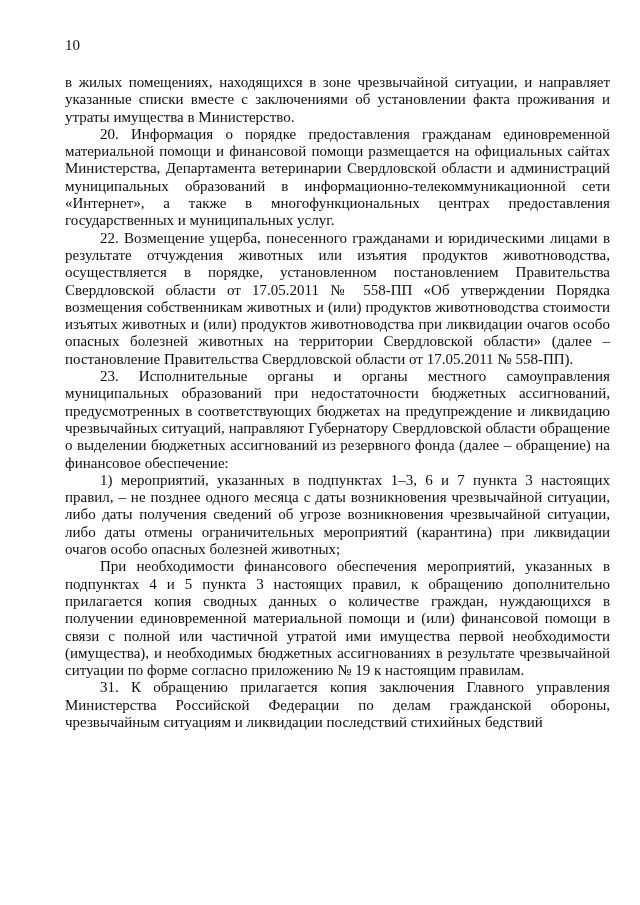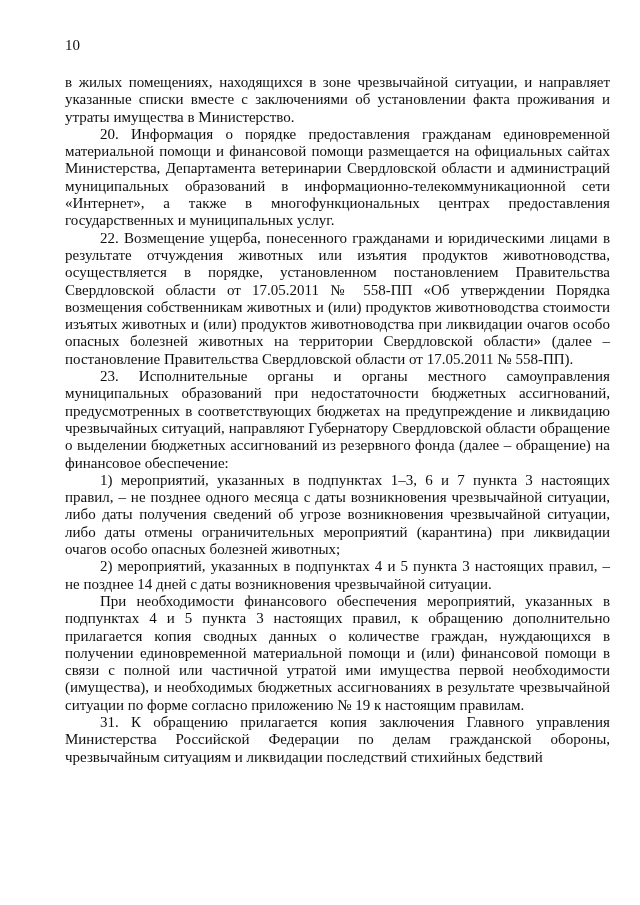--- a/index.html
+++ b/index.html
@@ -52,17 +52,16 @@
 
 <div class="page">
   <div class="page-number">10</div>
 
   <div class="doc-body">
     <p class="no-indent">в жилых помещениях, находящихся в зоне чрезвычайной ситуации, и направляет указанные списки вместе с заключениями об установлении факта проживания и утраты имущества в Министерство.</p>
     <p class="indent">20. Информация о порядке предоставления гражданам единовременной материальной помощи и финансовой помощи размещается на официальных сайтах Министерства, Департамента ветеринарии Свердловской области и администраций муниципальных образований в информационно-телекоммуникационной сети «Интернет», а также в многофункциональных центрах предоставления государственных и муниципальных услуг.</p>
     <p class="indent">22. Возмещение ущерба, понесенного гражданами и юридическими лицами в результате отчуждения животных или изъятия продуктов животноводства, осуществляется в порядке, установленном постановлением Правительства Свердловской области от 17.05.2011 № 558-ПП «Об утверждении Порядка возмещения собственникам животных и (или) продуктов животноводства стоимости изъятых животных и (или) продуктов животноводства при ликвидации очагов особо опасных болезней животных на территории Свердловской области» (далее – постановление Правительства Свердловской области от 17.05.2011 № 558-ПП).</p>
     <p class="indent">23. Исполнительные органы и органы местного самоуправления муниципальных образований при недостаточности бюджетных ассигнований, предусмотренных в соответствующих бюджетах на предупреждение и ликвидацию чрезвычайных ситуаций, направляют Губернатору Свердловской области обращение о выделении бюджетных ассигнований из резервного фонда (далее – обращение) на финансовое обеспечение:</p>
     <p class="indent">1) мероприятий, указанных в подпунктах 1–3, 6 и 7 пункта 3 настоящих правил, – не позднее одного месяца с даты возникновения чрезвычайной ситуации, либо даты получения сведений об угрозе возникновения чрезвычайной ситуации, либо даты отмены ограничительных мероприятий (карантина) при ликвидации очагов особо опасных болезней животных;</p>
-    <p class="indent">2) мероприятий, указанных в подпунктах 4 и 5 пункта 3 настоящих правил, – не позднее 14 дней с даты возникновения чрезвычайной ситуации.</p>
     <p class="indent">При необходимости финансового обеспечения мероприятий, указанных в подпунктах 4 и 5 пункта 3 настоящих правил, к обращению дополнительно прилагается копия сводных данных о количестве граждан, нуждающихся в получении единовременной материальной помощи и (или) финансовой помощи в связи с полной или частичной утратой ими имущества первой необходимости (имущества), и необходимых бюджетных ассигнованиях в результате чрезвычайной ситуации по форме согласно приложению № 19 к настоящим правилам.</p>
     <p class="indent">31. К обращению прилагается копия заключения Главного управления Министерства Российской Федерации по делам гражданской обороны, чрезвычайным ситуациям и ликвидации последствий стихийных бедствий</p>
   </div>
 </div>
 
 </body></html>

